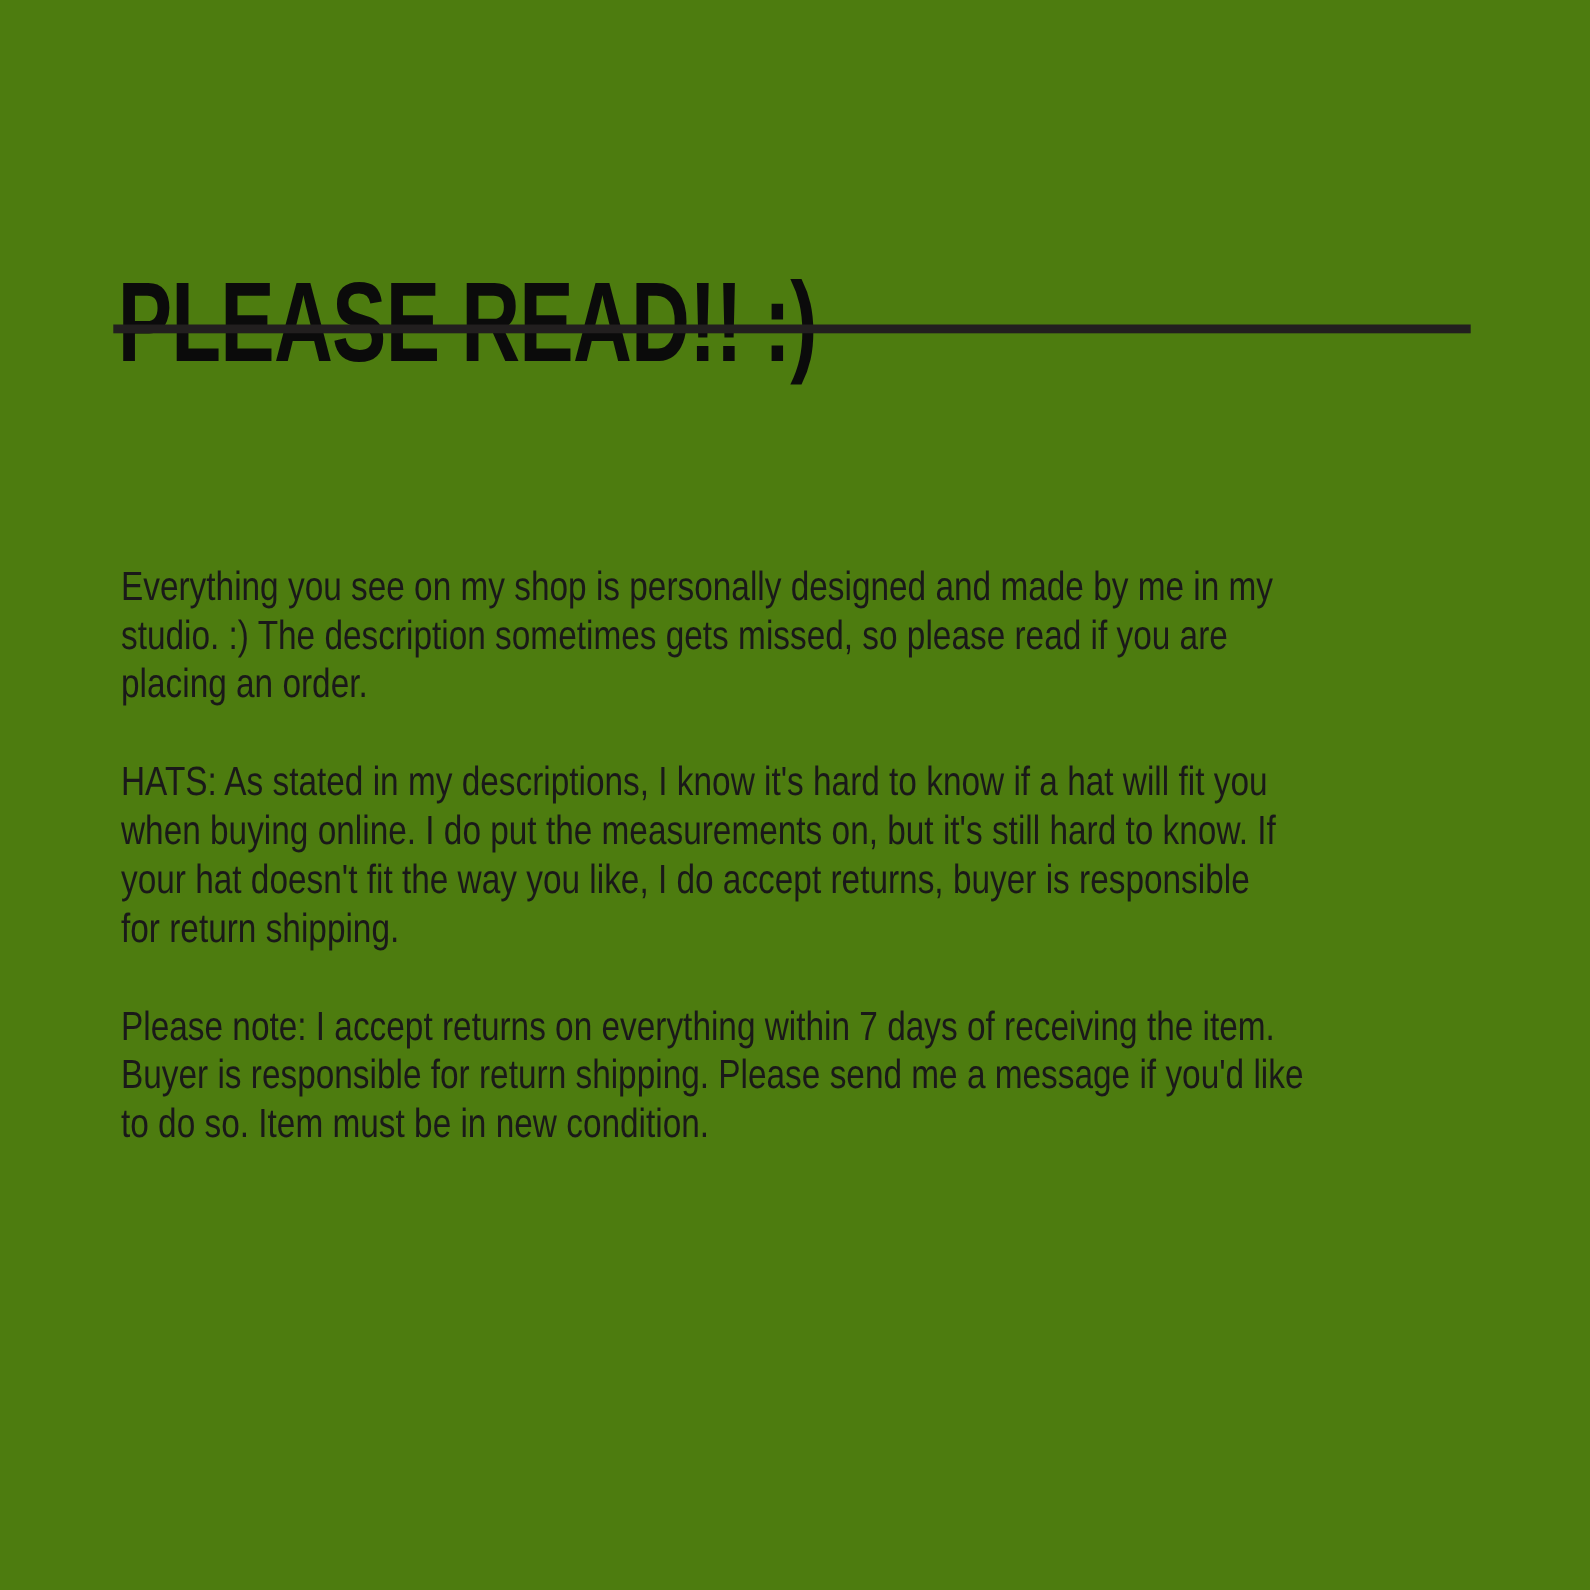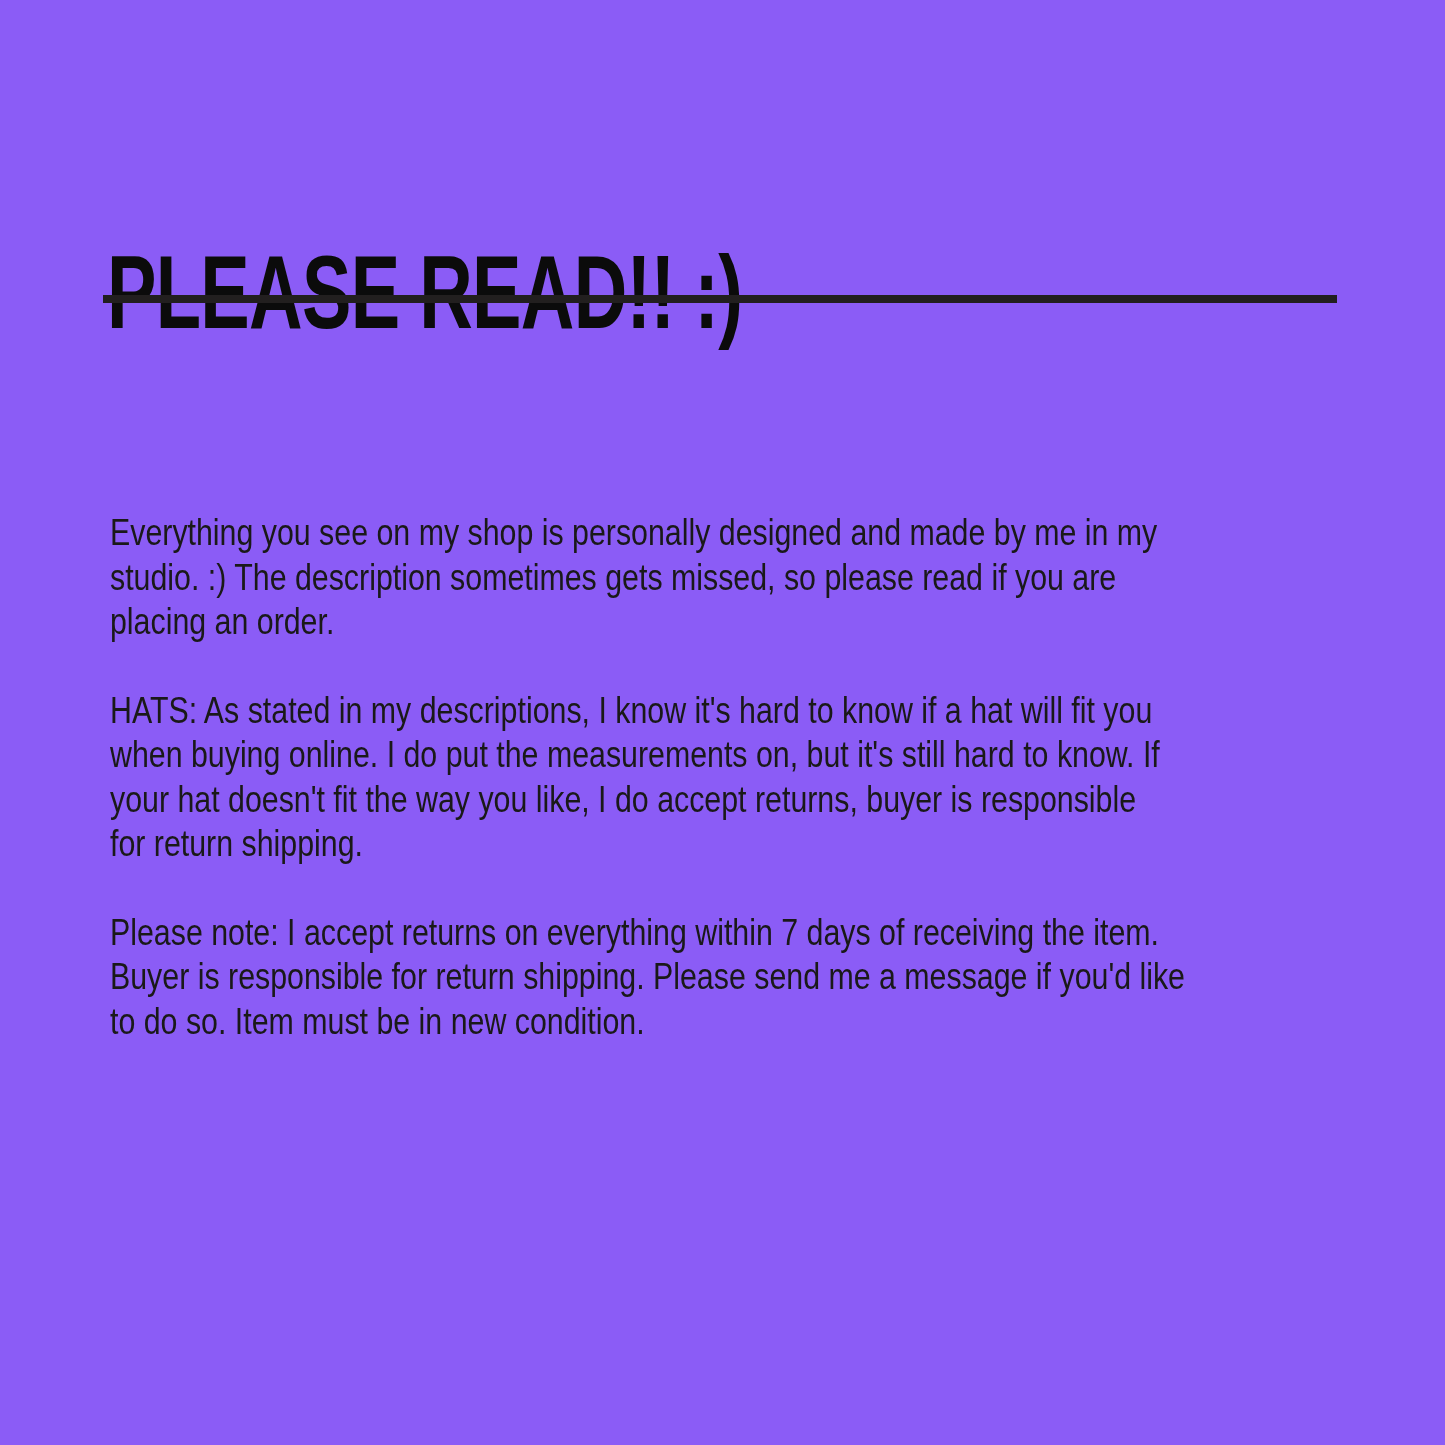--- a/index.html
+++ b/index.html
@@ -3,21 +3,21 @@
 <meta charset="utf-8">
 <style>
   html, body {
     margin: 0;
     padding: 0;
   }
   .page {
     position: relative;
     width: 1445px;
     height: 1445px;
-    background: #8b5cf6;
+    background: #4d7c0f;
     overflow: hidden;
     font-family: "Liberation Sans", sans-serif;
   }
   .headline {
     position: absolute;
     left: 107px;
     top: 172px;
     font-size: 103px;
     font-weight: bold;
     line-height: 1;

